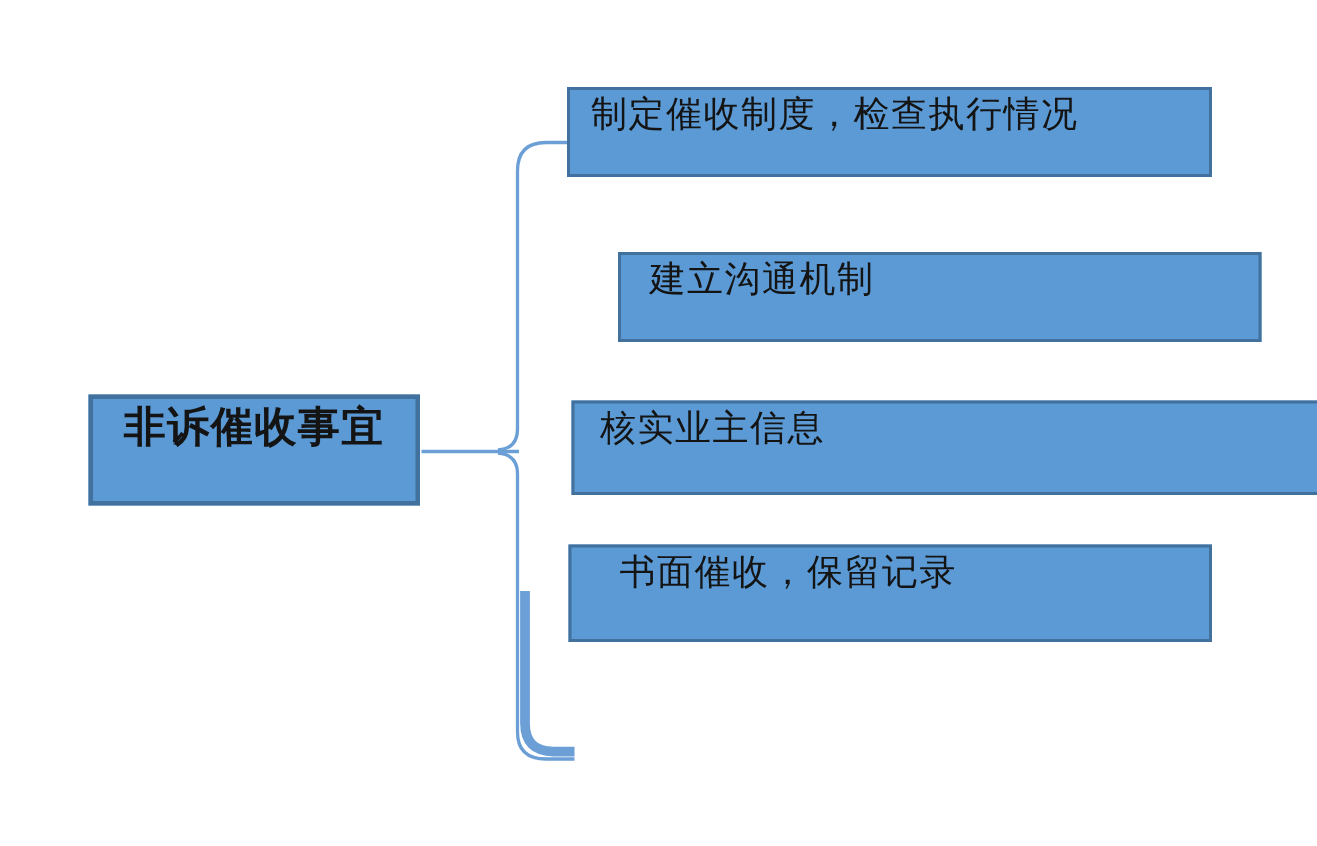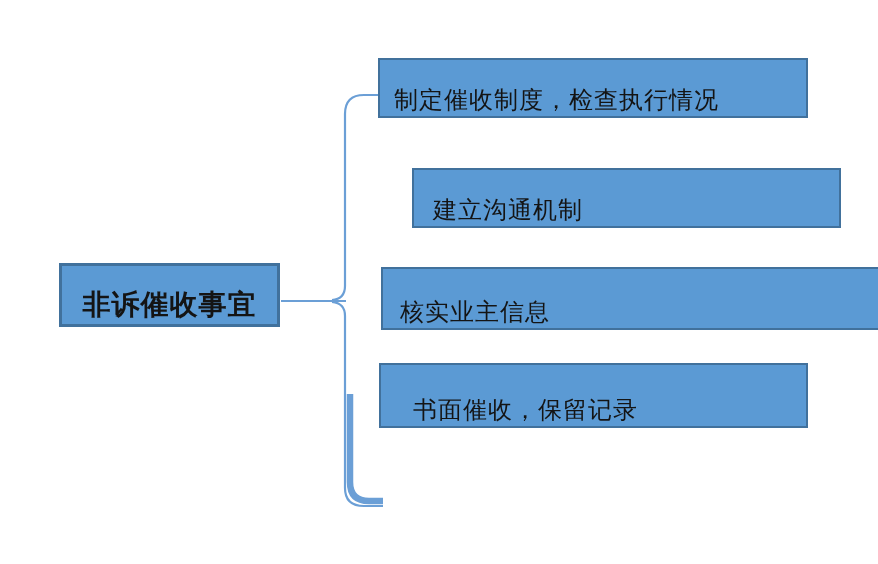--- a/index.html
+++ b/index.html
@@ -16,25 +16,25 @@
     background:var(--bg);
     overflow:hidden;
     font-family:"DejaVu Sans",sans-serif;
   }
   .connector-svg{position:absolute;left:0;top:0;width:878px;height:564px;}
   .node{
     position:absolute;
     box-sizing:border-box;
     background:var(--node-fill);
     display:flex;
-    align-items:flex-end;
+    align-items:flex-start;
     color:var(--text);
   }
   .root-node{
-    left:59px;top:263px;width:221px;height:64px;
+    left:59px;top:263px;width:221px;height:74px;
     border:3px solid var(--node-border);
     justify-content:center;
     font-family:"DejaVu Sans","Liberation Sans",sans-serif;
     font-weight:bold;
     font-size:28px;
     letter-spacing:1px;
   }
   .branch-node{
     border:2px solid var(--node-border);
     font-family:"DejaVu Serif","Liberation Serif",serif;

